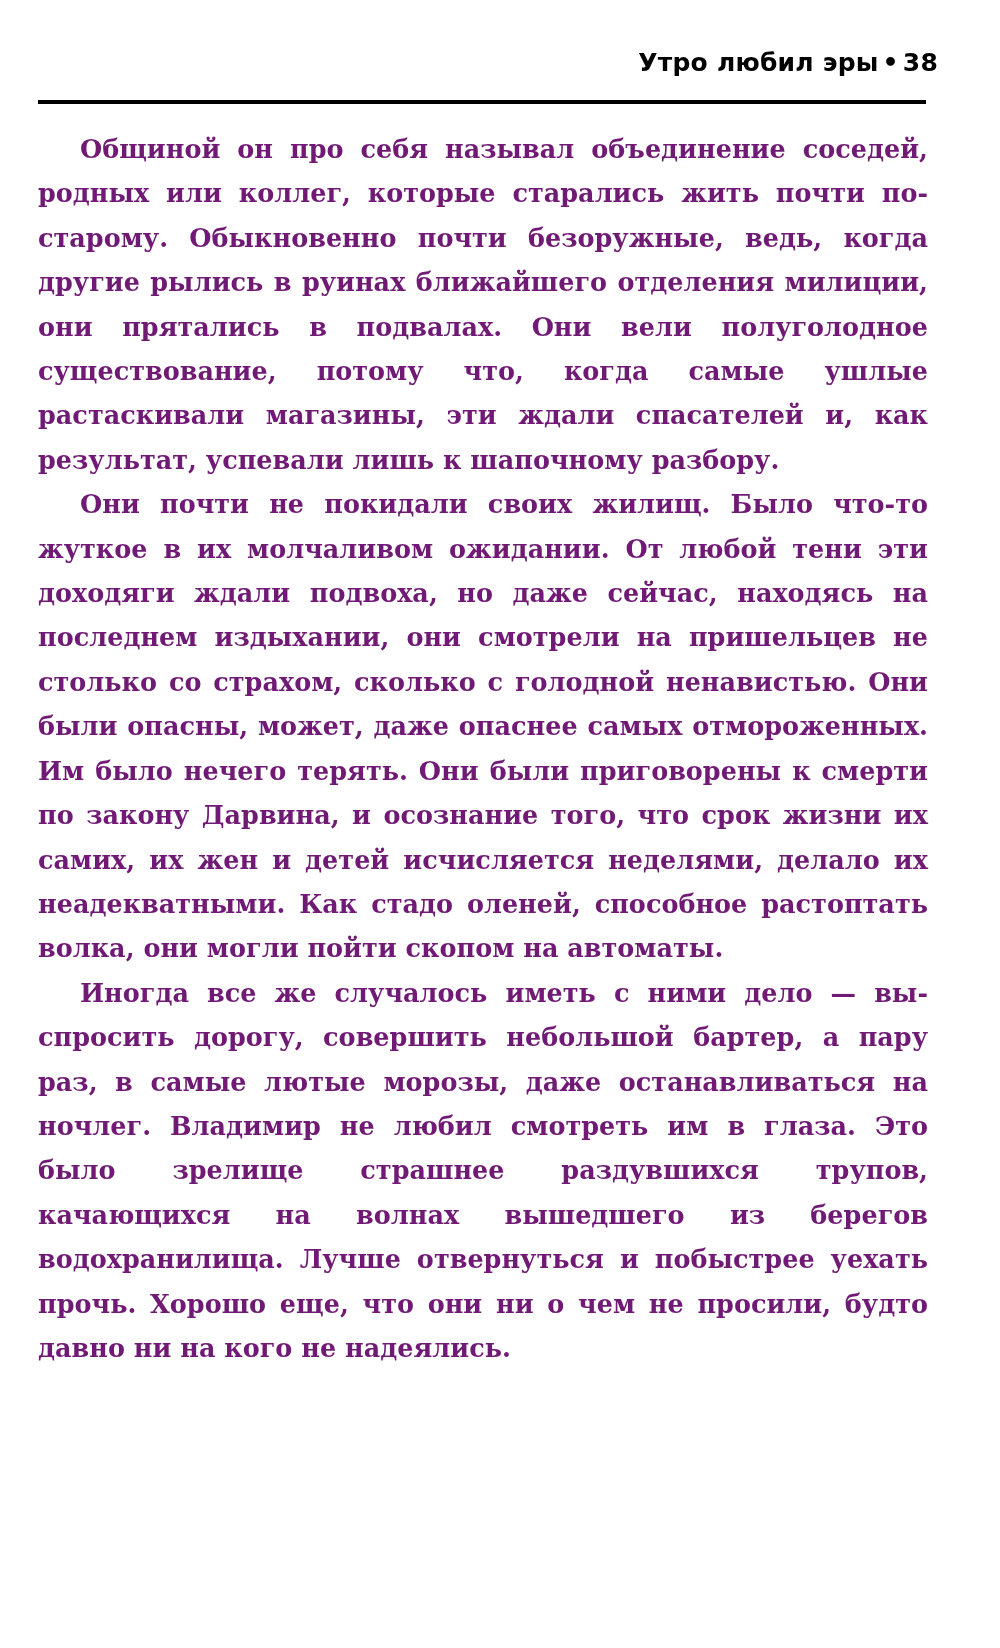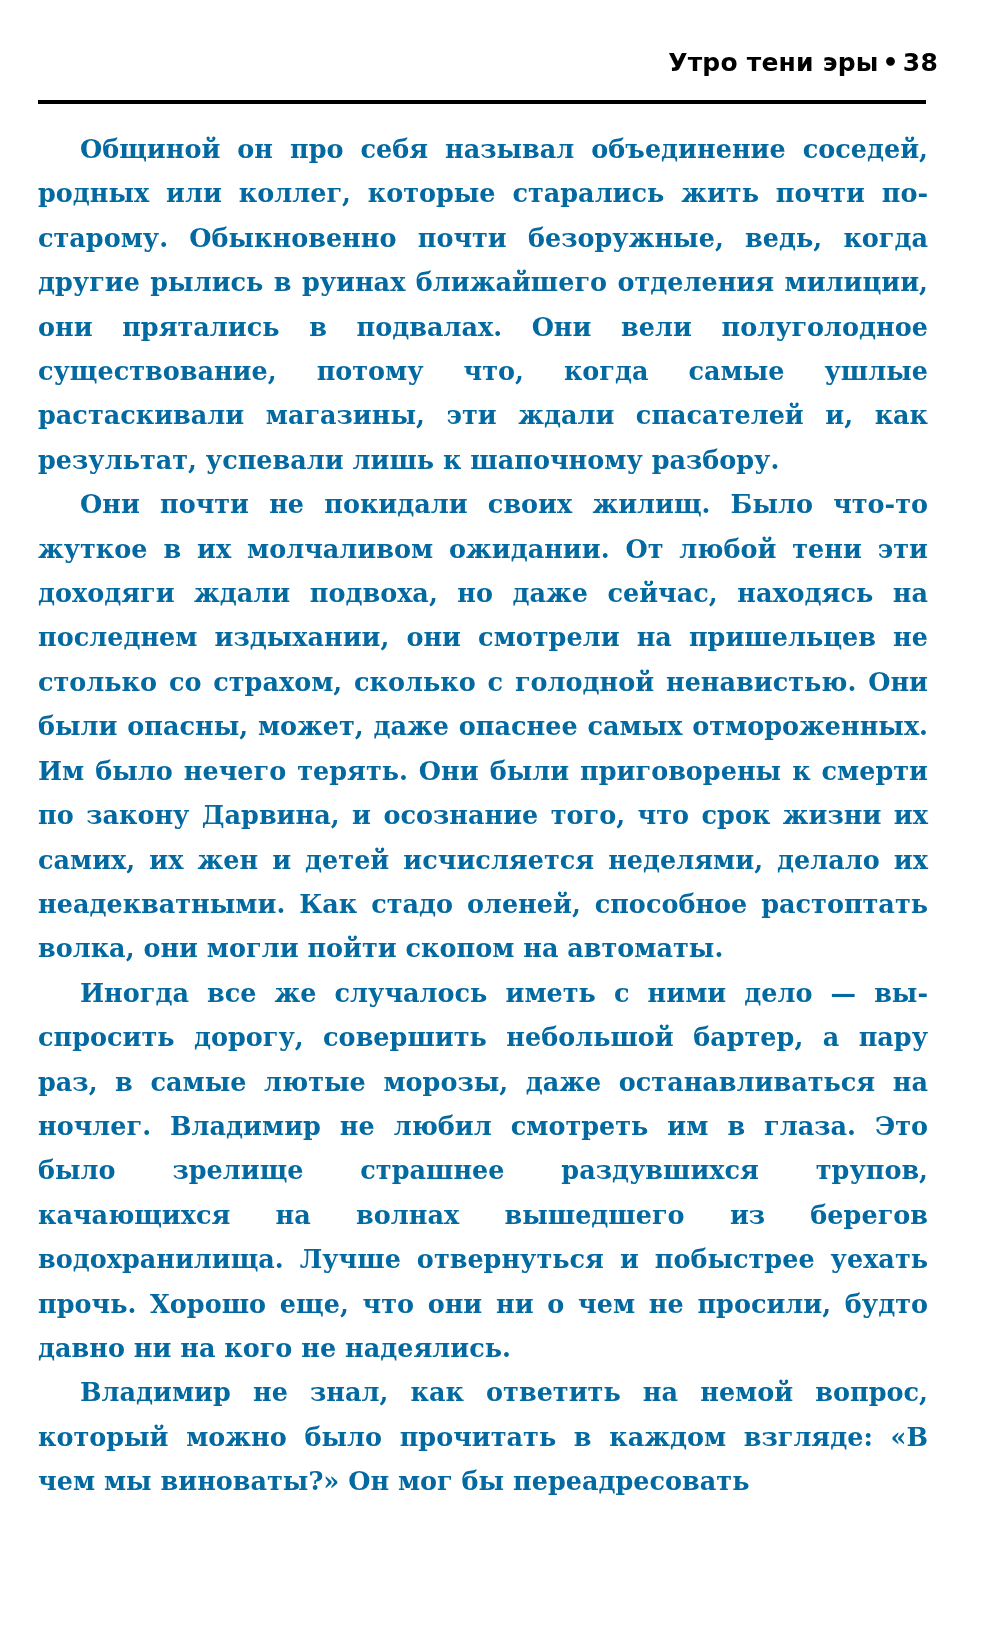--- a/index.html
+++ b/index.html
@@ -41,21 +41,21 @@
   }
   .body-text {
     position: absolute;
     top: 127px;
     left: 38px;
     width: 890px;
     font-family: "DejaVu Serif", serif;
     font-weight: bold;
     font-size: 25.5px;
     line-height: 44.4px;
-    color: #0369a1;
+    color: #701a75;
     text-align: justify;
     text-justify: inter-word;
     -webkit-hyphens: manual;
     hyphens: manual;
   }
   .body-text p {
     margin: 0;
     text-indent: 42px;
   }
   .body-text p:last-child {
@@ -65,25 +65,24 @@
   .body-text p.cut {
     text-align: justify;
   }
 </style>
 </head>
 <body>
 
 <div class="page">
 
   <div class="header">
-    <span>Утро тени эры</span><span class="sep">•</span><span>38</span>
+    <span>Утро любил эры</span><span class="sep">•</span><span>38</span>
   </div>
 
   <div class="rule"></div>
 
   <div class="body-text">
     <p>Общиной он про себя называл объединение со­седей, родных или коллег, которые старались жить почти по-старому. Обыкновенно почти безоружные, ведь, когда другие рылись в руинах ближайшего от­деления милиции, они прятались в подвалах. Они вели полуголодное существование, потому что, когда самые ушлые растаскивали магазины, эти ждали спасателей и, как результат, успевали лишь к ша­почному разбору.</p>
     <p>Они почти не покидали своих жилищ. Было что-то жуткое в их молчаливом ожидании. От любой тени эти доходяги ждали подвоха, но даже сейчас, находясь на последнем издыхании, они смотрели на пришельцев не столько со страхом, сколько с голодной ненавистью. Они были опасны, может, даже опаснее самых отмороженных. Им было не­чего терять. Они были приговорены к смерти по закону Дарвина, и осознание того, что срок жизни их самих, их жен и детей исчисляется неделями, делало их неадекватными. Как стадо оленей, спо­собное растоптать волка, они могли пойти скопом на автоматы.</p>
     <p>Иногда все же случалось иметь с ними дело — вы­спросить дорогу, совершить небольшой бартер, а пару раз, в самые лютые морозы, даже останавли­ваться на ночлег. Владимир не любил смотреть им в глаза. Это было зрелище страшнее раздувшихся трупов, качающихся на волнах вышедшего из бере­гов водохранилища. Лучше отвернуться и побыстрее уехать прочь. Хорошо еще, что они ни о чем не про­сили, будто давно ни на кого не надеялись.</p>
-    <p class="cut">Владимир не знал, как ответить на немой вопрос, который можно было прочитать в каждом взгляде: «В чем мы виноваты?» Он мог бы переадресовать</p>
   </div>
 
 </div>
 
 </body></html>

